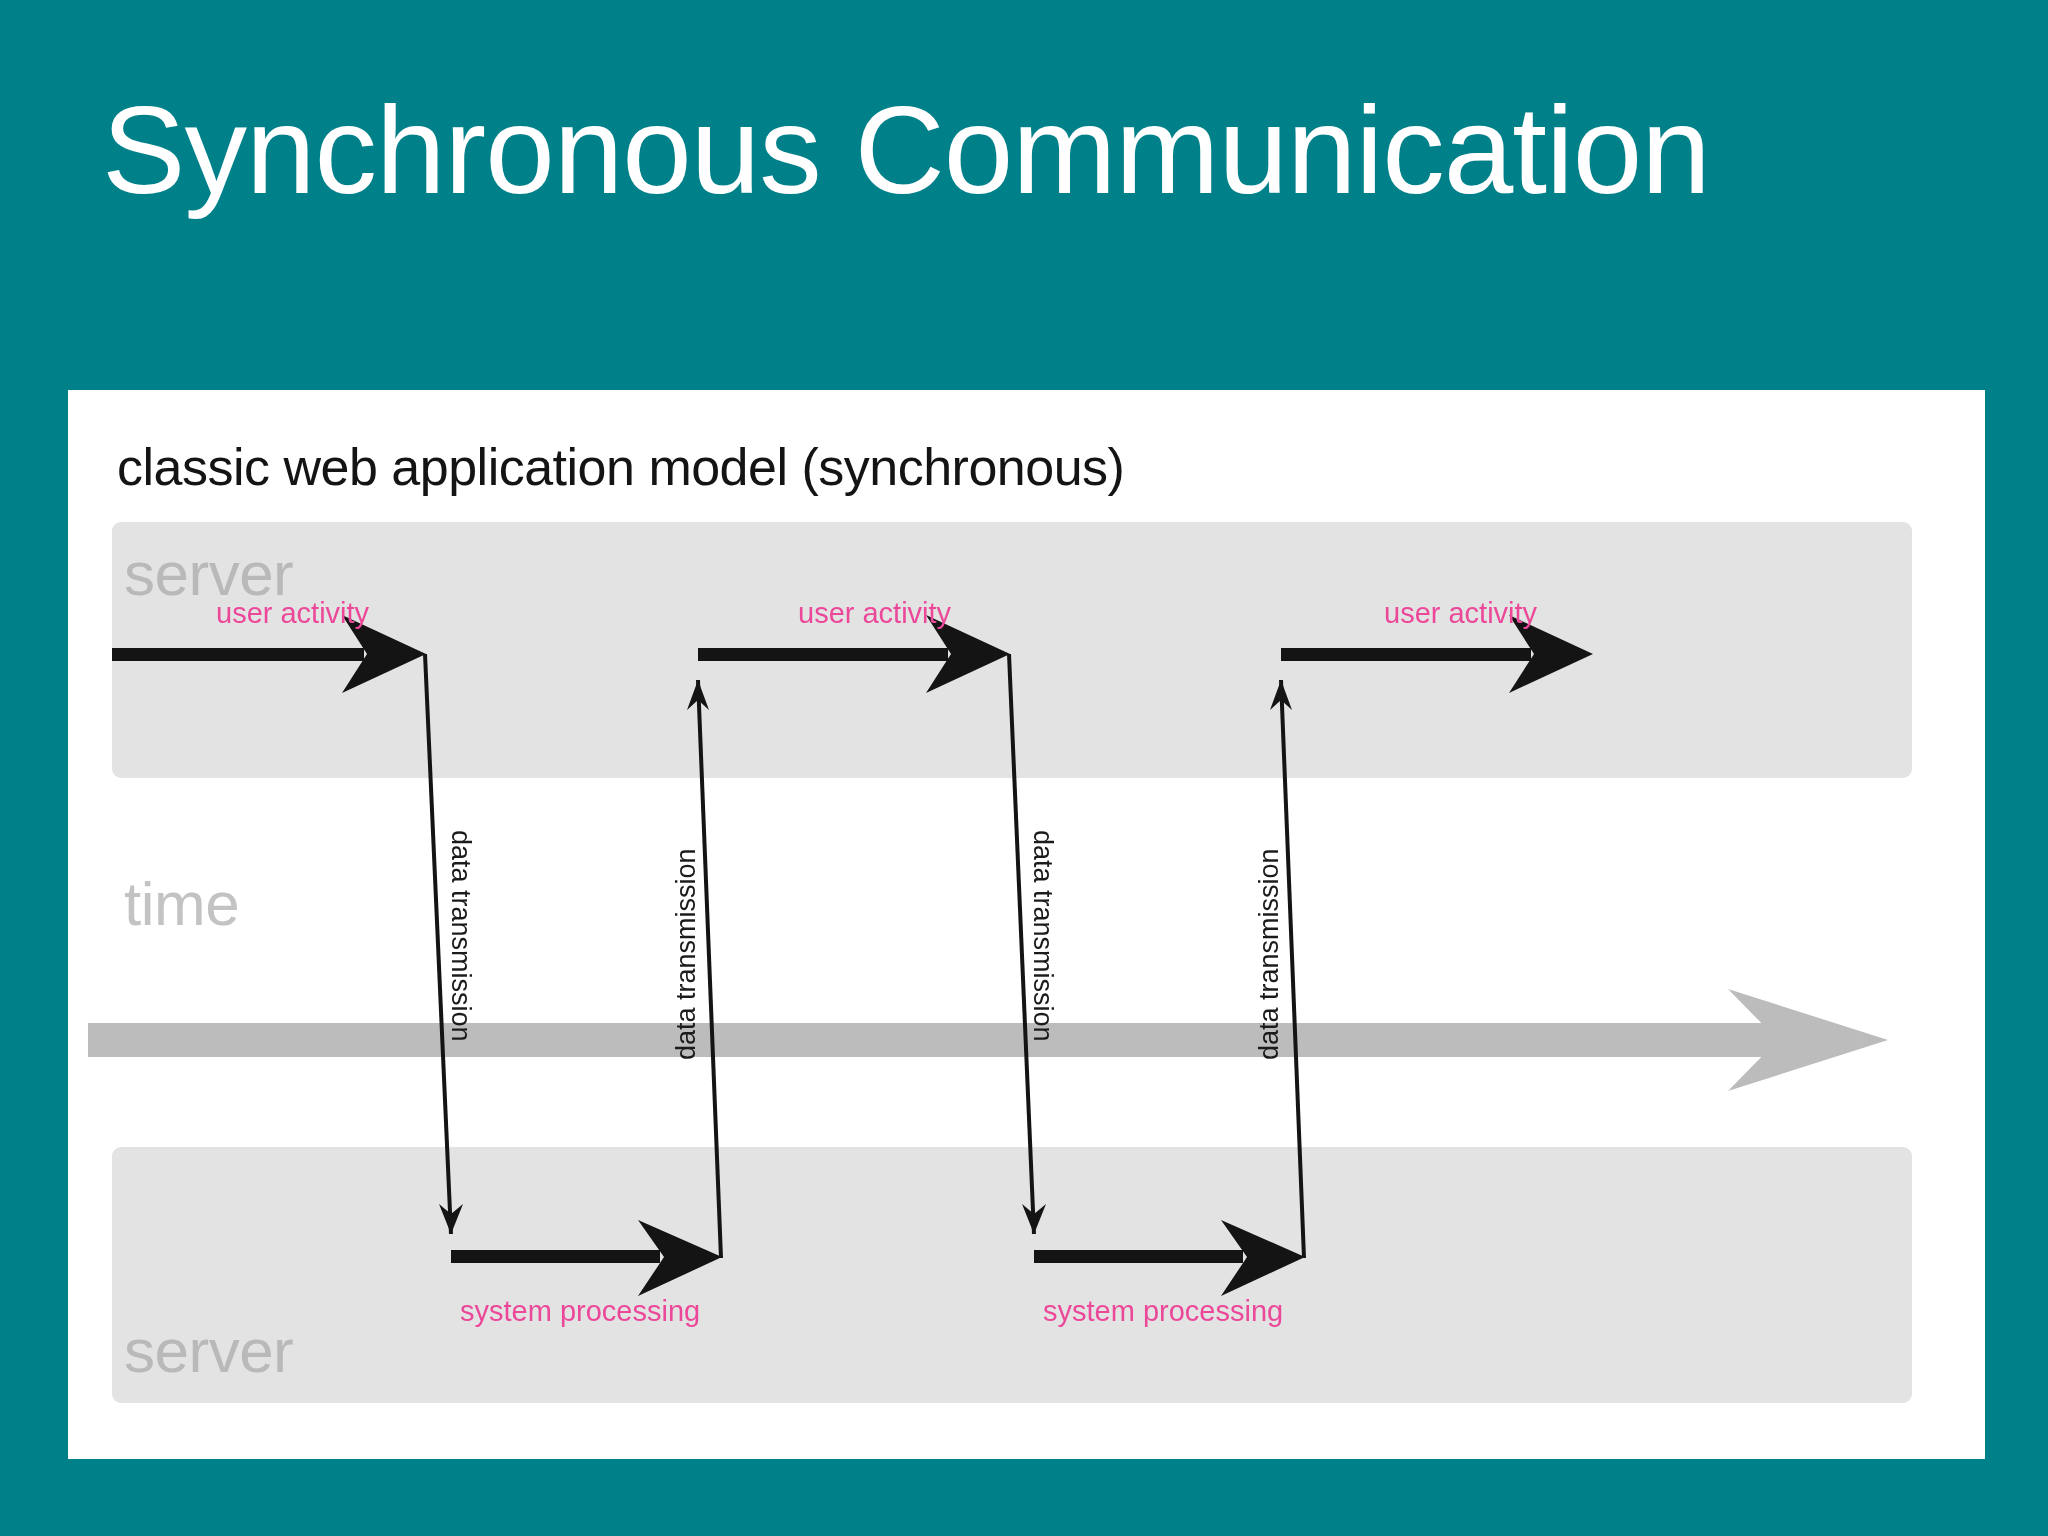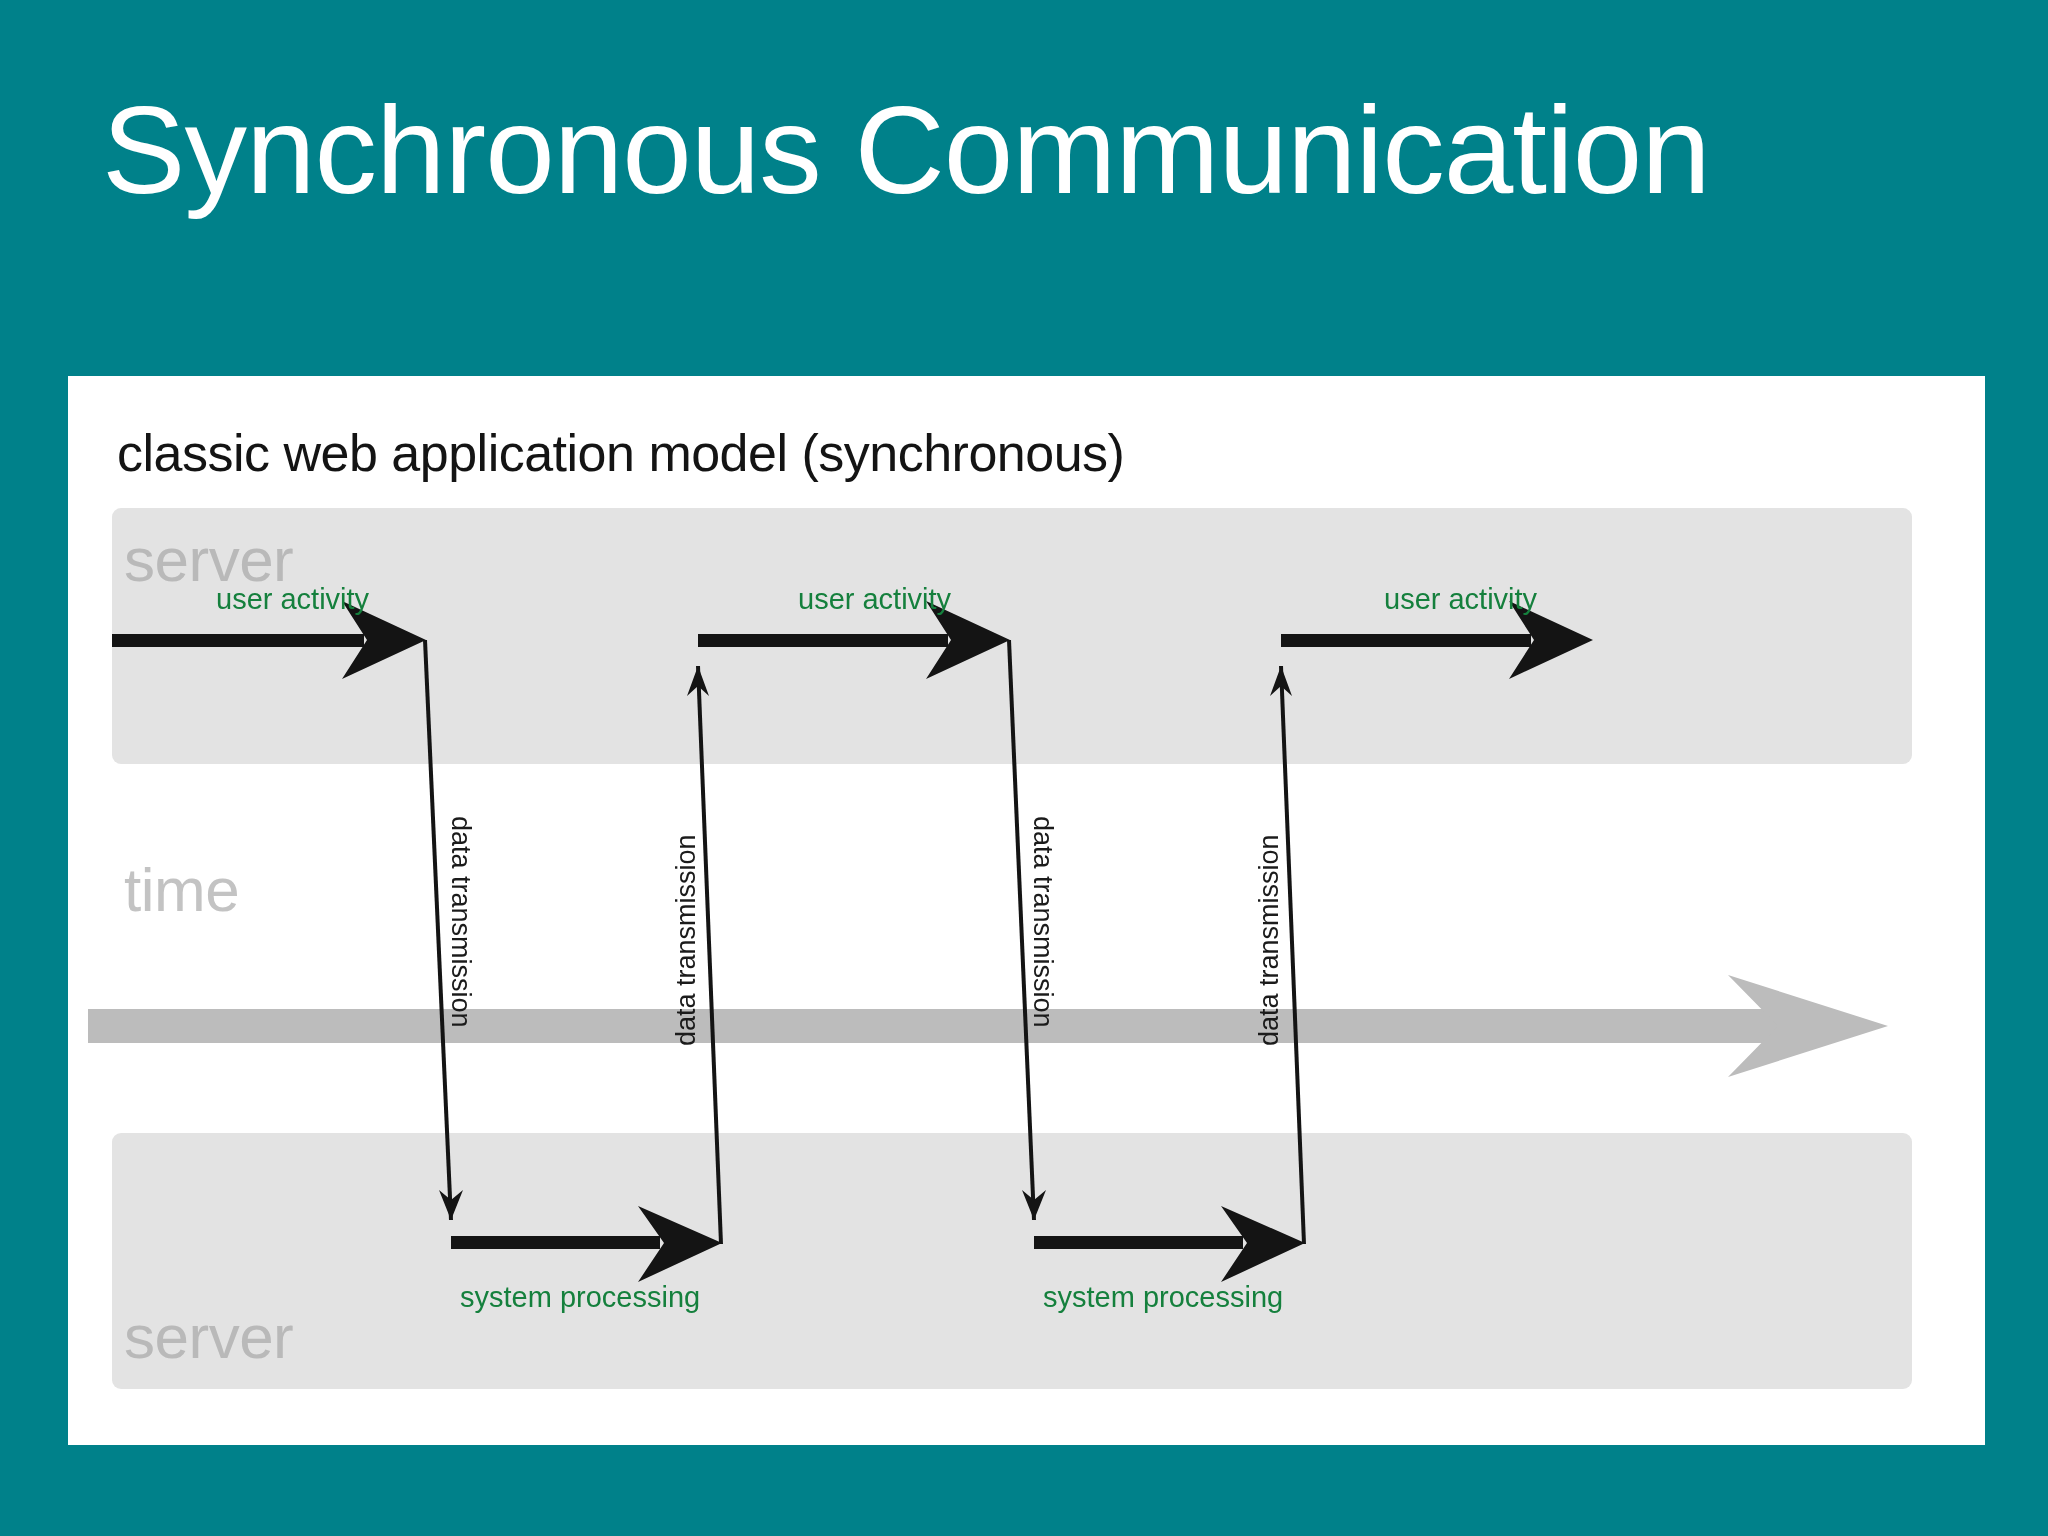--- a/index.html
+++ b/index.html
@@ -18,21 +18,21 @@
     color:#ffffff;
     font-size:125px;
     line-height:1.05;
     font-weight:400;
     letter-spacing:-1px;
     white-space:nowrap;
   }
   
   #figure-panel{
     position:absolute;
-    left:68px;top:376px;
+    left:68px;top:390px;
     width:1917px;height:1069px;
     background:#ffffff;
   }
   #figure-caption{
     position:absolute;
     left:49px;top:47px;
     font-size:52px;
     color:#141414;
     font-weight:400;
     white-space:nowrap;
@@ -75,21 +75,21 @@
     font-size:27px;
     color:#1b1b1b;
     white-space:nowrap;
     transform-origin:0 0;
   }
   .vlabel.down{ transform:rotate(90deg); }
   .vlabel.up{ transform:rotate(-90deg); }
   .hlabel{
     position:absolute;
     font-size:29px;
-    color:#15803d;
+    color:#ec4899;
     white-space:nowrap;
   }
 </style>
 </head>
 <body>
 
 <div id="slide-title">Synchronous Communication</div>
 
 <div id="figure-panel">
 

